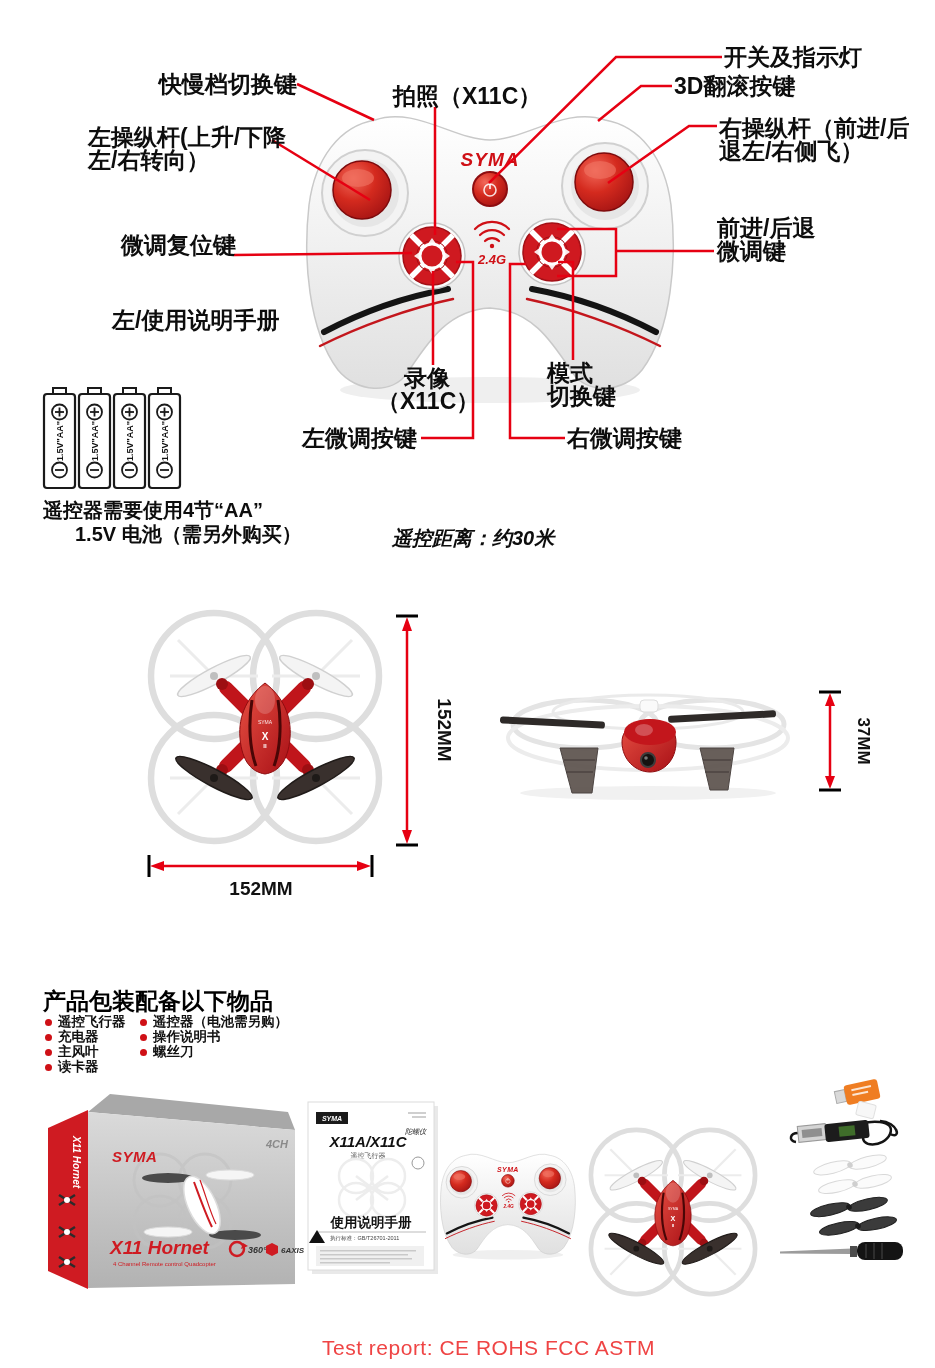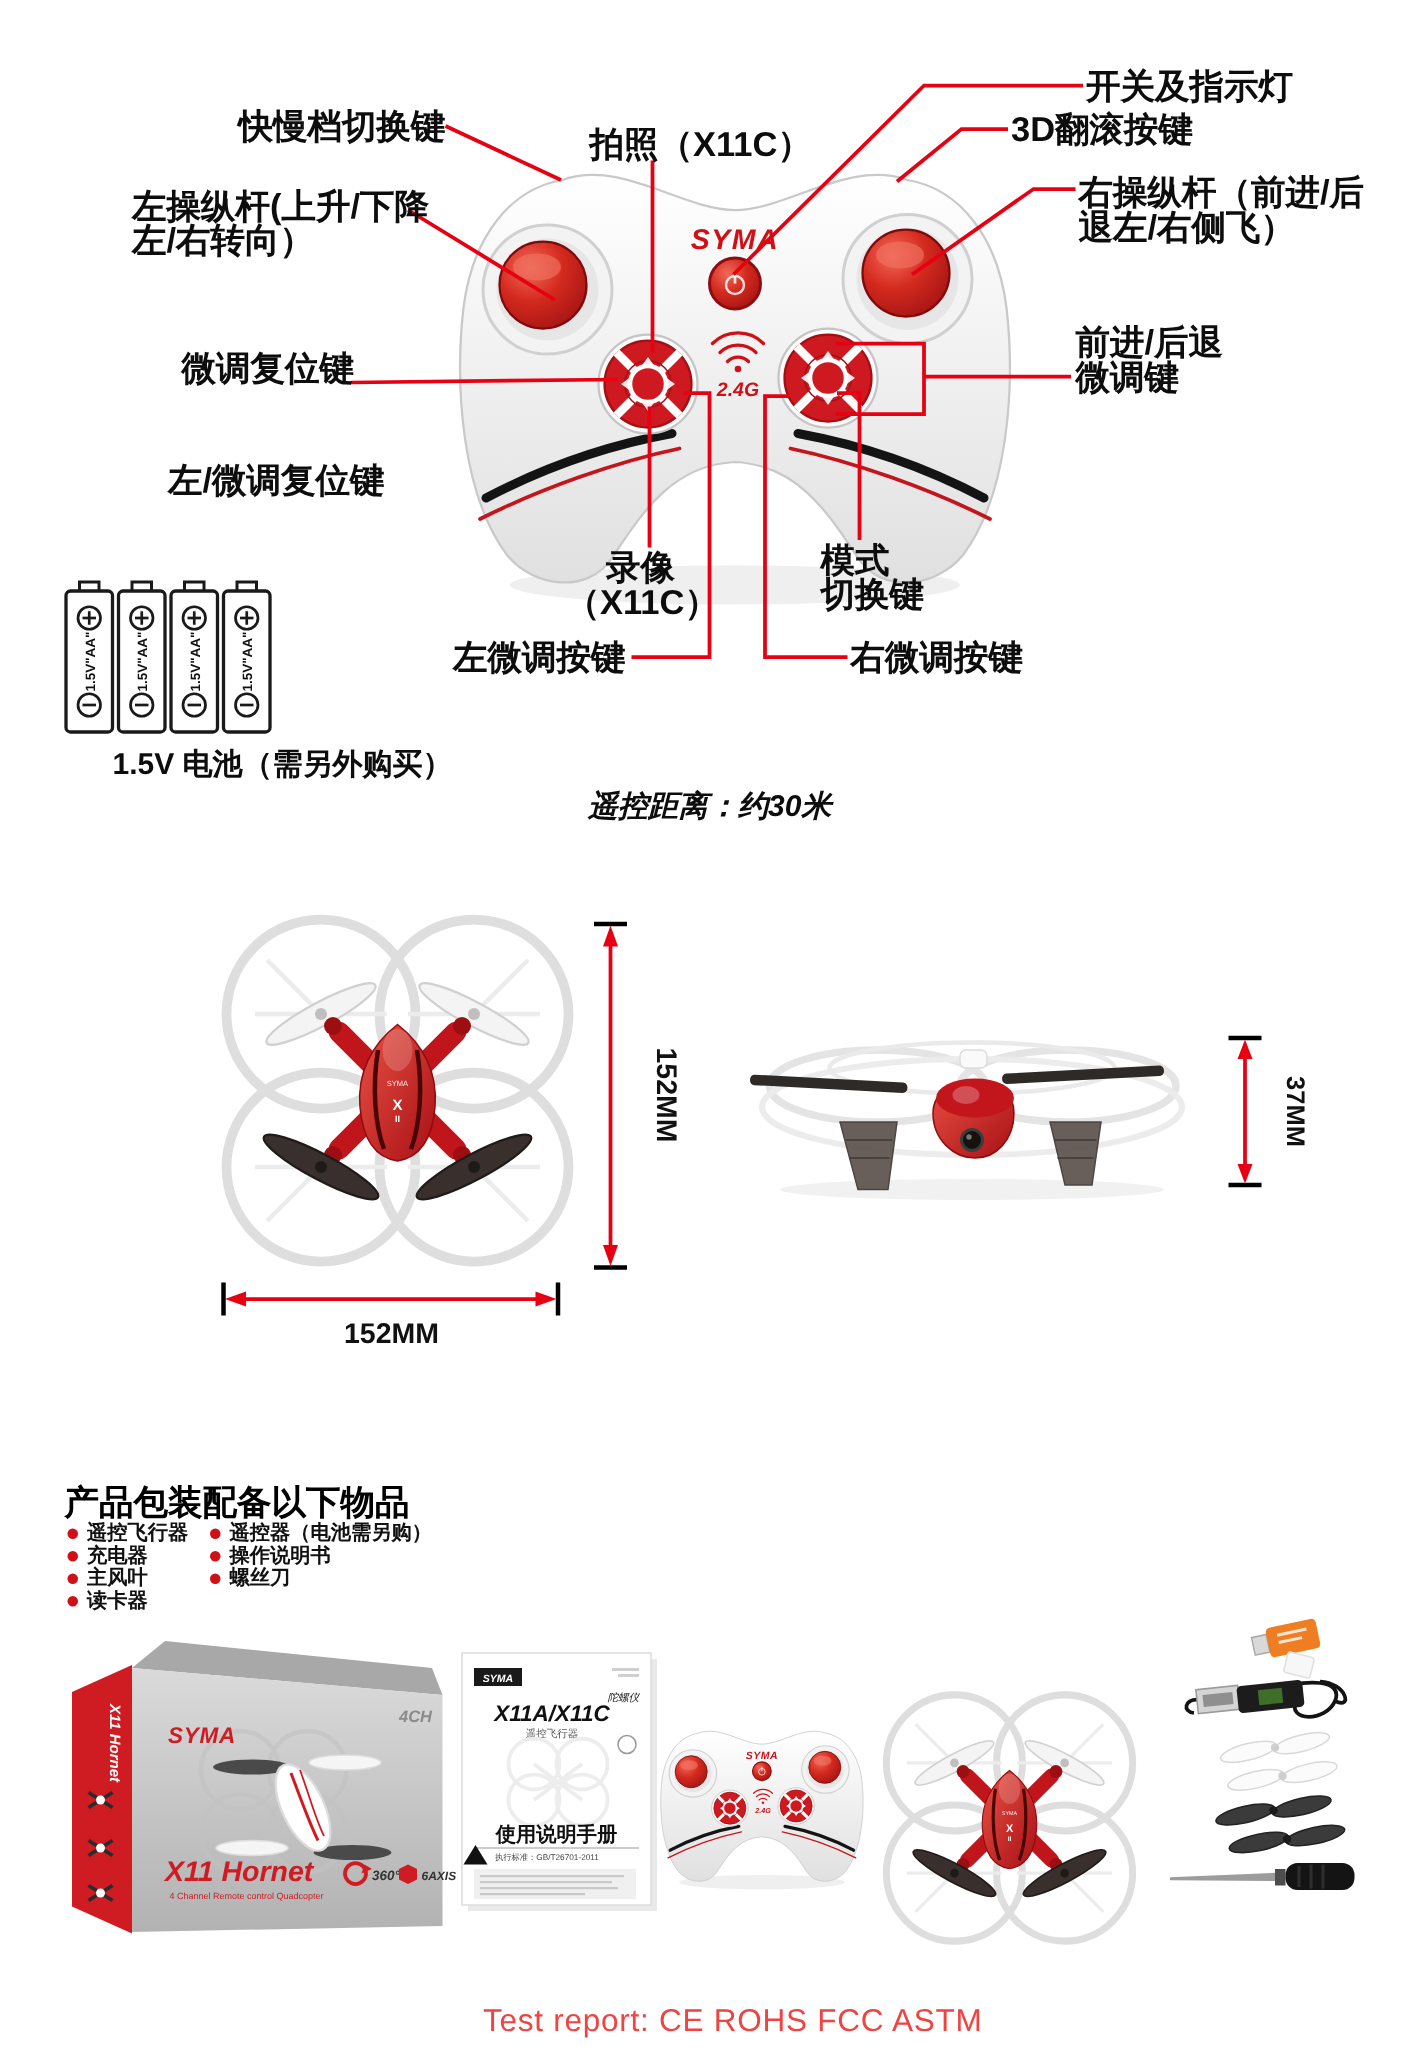--- a/index.html
+++ b/index.html
@@ -418,21 +418,21 @@
   <span>拍照（X11C）</span>
 </div>
 <div class="lbl" style="left:88px;top:126px;">
   <span>左操纵杆(上升/下降</span>
   <span>左/右转向）</span>
 </div>
 <div class="lbl" style="left:121px;top:234px;">
   <span>微调复位键</span>
 </div>
 <div class="lbl" style="left:112px;top:309px;">
-  <span>左/微调复位键</span>
+  <span>左/使用说明手册</span>
 </div>
 <div class="lbl" style="left:724px;top:46px;">
   <span>开关及指示灯</span>
 </div>
 <div class="lbl" style="left:674px;top:75px;">
   <span>3D翻滚按键</span>
 </div>
 <div class="lbl" style="left:719px;top:117px;">
   <span>右操纵杆（前进/后</span>
   <span>退左/右侧飞）</span>
@@ -451,20 +451,21 @@
   <span>切换键</span>
 </div>
 <div class="lbl" style="right:518px;top:427px;">
   <span>左微调按键</span>
 </div>
 <div class="lbl" style="left:567px;top:427px;">
   <span>右微调按键</span>
 </div>
 
 <div class="note" style="left:43px;top:498px;">
+  <span style="display:block;">遥控器需要使用4节“AA”</span>
   <span style="display:block;margin-left:32px;">1.5V 电池（需另外购买）</span>
 </div>
 <div class="note" style="left:392px;top:526px;font-style:italic;">
   <span>遥控距离：约30米</span>
 </div>
 
 <div class="pkg-title">产品包装配备以下物品</div>
 <div class="pkg-col" style="left:45px;top:1016px;">
   <div class="pkg-item">
         <span class="dot"></span>

